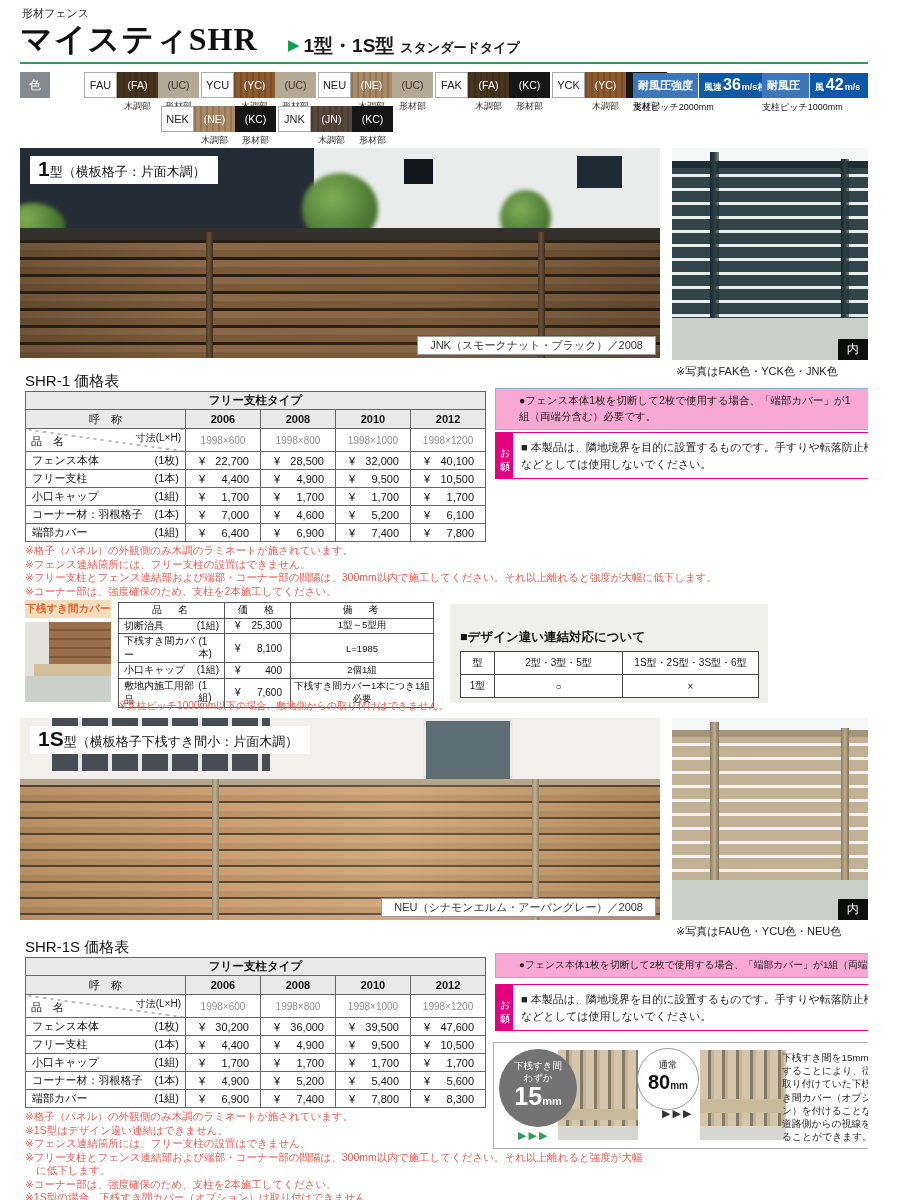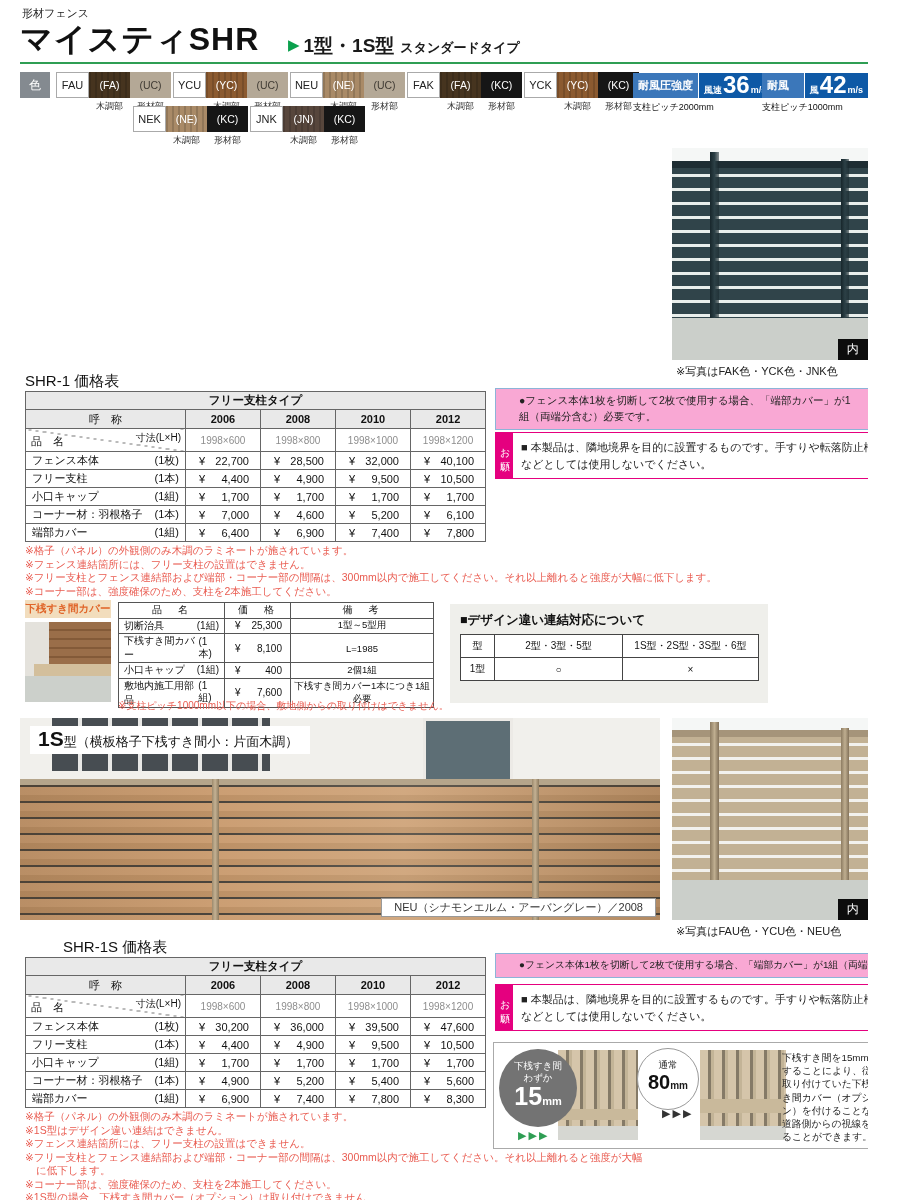--- a/index.html
+++ b/index.html
@@ -3,31 +3,31 @@
 <meta charset="utf-8">
 <style>
   * { margin:0; padding:0; box-sizing:border-box; }
   body { background:#fff; }
   .page { position:relative; width:868px; height:1200px; background:#ffffff;
           font-family:"Liberation Sans","DejaVu Sans",sans-serif; color:#1a1a1a; overflow:hidden; }
   .abs { position:absolute; }
 
   
   .h-cat   { left:22px; top:6px;  font-size:11px; color:#222; }
-  .h-title { left:20px; top:18px; font-size:32px; font-weight:bold; letter-spacing:1px; color:#111; }
+  .h-title { left:20px; top:18px; font-size:32px; font-weight:bold; letter-spacing:1px; color:#111;font-family:Liberation Serif, serif; }
   .h-group { left:288px; top:33px; }
   .h-arrow { color:#0ba04d; font-size:15px; vertical-align:2px; }
   .h-sub   { font-size:19px; font-weight:bold; margin-left:4px; }
   .h-sub2  { font-size:13px; font-weight:bold; margin-left:6px; }
   .h-rule  { left:20px; top:62px; width:862px; height:2px; background:#2f9e54; }
 
   
   .color-chip { left:20px; top:72px; width:30px; height:26px; background:#848a90; color:#fff;
                 font-size:12px; text-align:center; line-height:26px; }
-  .sw-group { position:absolute; }
+  .sw-group { position:absolute;margin-left:28px; }
   .sw-row { display:flex; }
   .sw-code { width:33px; height:26px; border:1px solid #aaa; background:#fff; font-size:11px;
              text-align:center; line-height:24px; color:#222; }
   .sw { width:41px; height:26px; font-size:10.5px; text-align:center; line-height:26px; }
   .lab-row { display:flex; }
   .lab-sp { width:33px; }
   .sw-lab { width:41px; font-size:9px; color:#333; text-align:center; padding-top:2px; }
   .c-fa { background:#46341f; color:#fff; }
   .c-yc { background:#8b5a30; color:#fff; }
   .c-ne { background:#a98a67; color:#fff; }
@@ -35,21 +35,21 @@
   .c-uc { background:#b4a896; color:#3f3a33; }
   .c-kc { background:#161616; color:#fff; }
   .grain { background-image:repeating-linear-gradient(90deg, rgba(0,0,0,.14) 0 2px, rgba(255,255,255,0) 2px 6px); }
 
   
   .wind { position:absolute; top:73px; }
   .wb { display:flex; height:25px;justify-content:space-between; }
   .wb-label { background:#3b77ba; color:#fff; font-size:11px; font-weight:bold; line-height:25px; padding:0 5px; }
   .wb-val { background:#0e59a6; color:#fff; display:flex; align-items:baseline; padding:0 5px; margin-left:1px; }
   .wb-val .sm { font-size:9px; font-weight:bold; line-height:25px; }
-  .wb-val .big { font-size:24px; font-weight:bold; line-height:23px; padding:0 1px; }
+  .wb-val .big { font-size:16px; font-weight:bold; line-height:23px; padding:0 1px; }
   .wb-note { font-size:9px; color:#111; padding-top:3px; }
 
   
   .photo { position:absolute; overflow:hidden; background:#cfd4cc; }
   .photo > div { position:absolute; }
   .photo-label { position:absolute; left:10px; top:8px; background:#fff; padding:1px 12px 3px 8px;
                  font-size:13px; color:#111; z-index:5; }
   .photo-label .num { font-size:21px; font-weight:bold; }
   .caption { position:absolute; right:4px; bottom:3px; background:#fff; border:1px solid #999;
              font-size:11px; color:#333; padding:1px 12px; z-index:5; }
@@ -135,21 +135,21 @@
   table.parts { position:absolute; left:118px; top:602px; border-collapse:collapse; background:#fff; table-layout:fixed; }
   .parts td { border:1px solid #555; font-size:10px; color:#111; height:15.5px; }
   .parts .hd td { text-align:center; letter-spacing:3px; }
   .parts .nm { padding:0 5px; }
   .parts .nm .cellflex, .parts .pr .cellflex { display:flex; justify-content:space-between; align-items:center; }
   .parts .pr { padding:0 8px 0 10px; }
   .parts .rm { text-align:center; font-size:9.5px; }
   .parts-note { position:absolute; left:118px; top:699px; color:#e95b50; font-size:10px; }
 
   
-  .designbox { position:absolute; left:450px; top:604px; width:318px; height:99px; background:#efefeb; padding:8px 10px; }
+  .designbox { position:absolute; left:450px; top:604px; width:318px; height:99px; background:#efefeb; padding:25px 10px; }
   .db-title { font-size:12.5px; font-weight:bold; color:#111; }
   .db-sub { font-size:10px; color:#333; margin-top:3px; }
   table.db { border-collapse:collapse; background:#fff; margin-top:5px; table-layout:fixed; width:298px; }
   .db td { border:1px solid #444; font-size:10px; color:#111; text-align:center; height:23px; }
 
   
   .feature { position:absolute; left:493px; top:1042px; width:400px; height:107px; border:1px solid #aaa; background:#fff; }
   .feature > div { position:absolute; }
   .vfence { background:repeating-linear-gradient(90deg, #d5c5aa 0 8px, #857a67 8px 11px, #c3b497 11px 14px); }
   .vf-rail { position:absolute; left:0; bottom:22%; width:100%; height:12%; background:#c9b99b; }
@@ -282,20 +282,36 @@
       <div class="wb-label">耐風圧強度</div>
       <div class="wb-val">
           <span class="sm">風速</span>
           <span class="big">42</span>
           <span class="sm">m/s相当</span>
         </div>
     </div>
     <div class="wb-note">支柱ピッチ1000mm</div>
   </div>
 
+  <div class="photo" style="left:20px; top:148px; width:640px; height:210px;">
+    <div class="p1-bldgL"></div>
+    <div class="p1-bldgR"></div>
+    <div class="p1-win"></div>
+    <div class="p1-box"></div>
+    <div class="bush" style="left:44%; top:12%; width:12%; height:34%;"></div>
+    <div class="bush" style="left:75%; top:20%; width:8%; height:26%;"></div>
+    <div class="bush" style="left:-3%; top:26%; width:10%; height:22%;"></div>
+    <div class="p1-rail"></div>
+    <div class="p1-fence"></div>
+    <div class="p1-tint"></div>
+    <div class="wood-post" style="left:29%; top:40%; width:7px; height:60%;"></div>
+    <div class="wood-post" style="left:81%; top:40%; width:7px; height:60%;"></div>
+    <div class="photo-label"><span class="num">1</span><span>型（横板格子：片面木調）</span></div>
+    <div class="caption">JNK（スモークナット・ブラック）／2008</div>
+  </div>
 
   <div class="photo" style="left:672px; top:148px; width:223px; height:212px;">
     <div class="int-sky"></div>
     <div class="int-fence1"></div>
     <div class="int-cap1"></div>
     <div class="int-post1" style="position:absolute; left:17%; top:2%; width:9px; height:88%;"></div>
     <div class="int-post1" style="position:absolute; left:76%; top:5%; width:8px; height:80%;"></div>
     <div class="int-wall"></div>
     <div class="int-label">内 観</div>
   </div>
@@ -629,21 +645,21 @@
     <div class="int-sky"></div>
     <div class="int-fence2"></div>
     <div class="int-cap2"></div>
     <div class="int-post2" style="position:absolute; left:17%; top:2%; width:9px; height:88%;"></div>
     <div class="int-post2" style="position:absolute; left:76%; top:5%; width:8px; height:80%;"></div>
     <div class="int-wall"></div>
     <div class="int-label">内 観</div>
   </div>
   <div class="abs int-note" style="left:676px; top:924px;">※写真はFAU色・YCU色・NEU色</div>
 
-  <div class="tbl-title" style="left:25px; top:938px;margin-left:38px;">SHR-1S 価格表</div>
+  <div class="tbl-title" style="left:25px; top:938px;">SHR-1S 価格表</div>
   <table class="ptable" style="left:25px; top:957px; width:460px;">
     <colgroup>
         <col style="width:160px">
         <col style="width:75px">
         <col style="width:75px">
         <col style="width:75px">
         <col style="width:75px">
       </colgroup>
     <tbody>
         <tr class="type-row">

